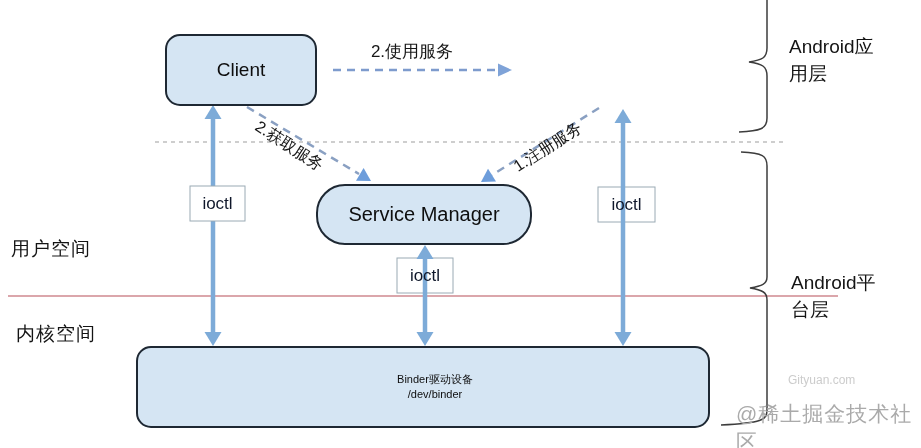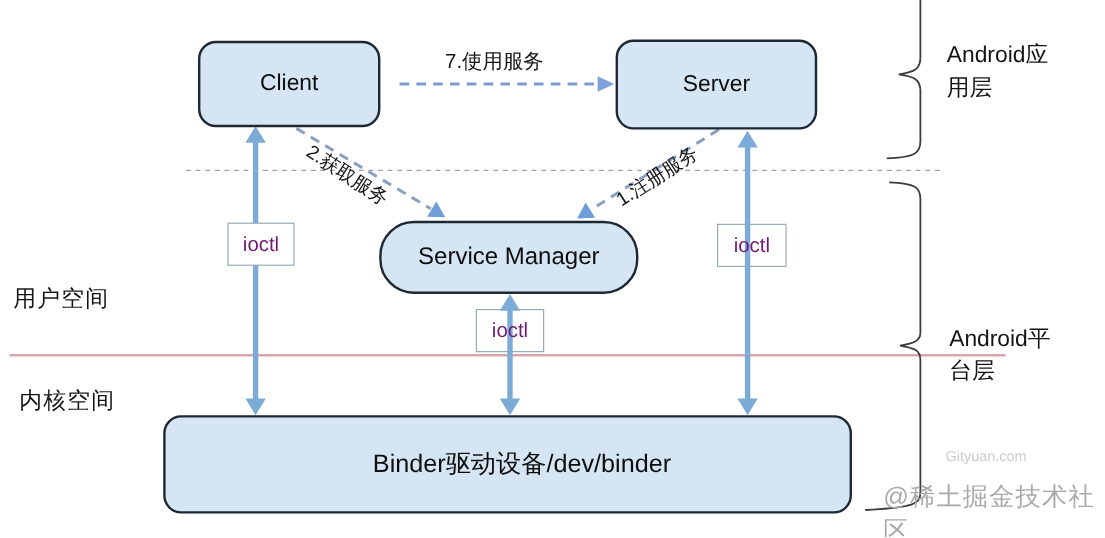--- a/index.html
+++ b/index.html
@@ -9,24 +9,24 @@
   }
   #diagram-svg{position:absolute;left:0;top:0;width:921px;height:448px;}
   .node{
     position:absolute;display:flex;align-items:center;justify-content:center;
     background:#d5e5f3;border:2px solid #1e2833;border-radius:15px;
     font-size:19px;color:#0e0e0e;text-align:center;box-sizing:border-box;
   }
   .node-client{left:165px;top:34px;width:152px;height:72px;}
   .node-server{left:513px;top:33px;width:168px;height:75px;}
   .node-sm{left:316px;top:184px;width:216px;height:61px;font-size:20px;border-radius:29px;}
-  .node-binder{left:136px;top:346px;width:574px;height:82px;flex-direction:row;font-size:21px;line-height:1.35;padding-left:24px;}
+  .node-binder{left:136px;top:346px;width:574px;height:82px;flex-direction:column;font-size:11px;line-height:1.35;padding-left:24px;}
   .ioctl-label{
     position:absolute;display:flex;align-items:center;justify-content:center;
-    font-size:17px;color:#701a75;box-sizing:border-box;
+    font-size:17px;color:#0f172a;box-sizing:border-box;
   }
   .ioctl-left{left:190px;top:186px;width:55px;height:35px;}
   .ioctl-mid{left:397px;top:258px;width:56px;height:35px;}
   .ioctl-right{left:598px;top:187px;width:57px;height:35px;}
   .edge-label{position:absolute;font-size:16px;color:#161616;white-space:nowrap;}
   .lbl-use{left:366px;top:40px;width:92px;text-align:center;font-size:17px;}
   .lbl-get{left:238px;top:136px;width:102px;text-align:center;transform:rotate(33deg);}
   .lbl-reg{left:496px;top:137px;width:104px;text-align:center;transform:rotate(-33deg);}
   .space-label{position:absolute;font-size:19px;color:#141414;letter-spacing:1px;}
   .lbl-user{left:11px;top:236px;}
@@ -85,32 +85,31 @@
     </g>
 
     <rect x="190" y="186" width="55" height="35" fill="#ffffff" stroke="#9aaab4" stroke-width="1"></rect>
 
     <path d="M 767 0 L 767 48 C 767 58 762 60 749 62 C 762 64 767 66 767 76 L 767 118 C 767 129 760 131 739 132" fill="none" stroke="#3d3d3d" stroke-width="1.5"></path>
 
     <path d="M 741 152 C 763 153 767 156 767 166 L 767 277 C 767 284 762 286 750 288 C 762 290 767 292 767 300 L 767 410 C 767 420 762 423 721 425" fill="none" stroke="#3d3d3d" stroke-width="1.5"></path>
   </svg>
 
   <div class="node node-client">Client</div>
-  <div class="node node-server">Server</div>
   <div class="node node-sm">Service Manager</div>
   <div class="node node-binder">
     <span>Binder驱动设备</span>
     <span>/dev/binder</span>
   </div>
 
   <div class="ioctl-label ioctl-left">ioctl</div>
   <div class="ioctl-label ioctl-mid">ioctl</div>
   <div class="ioctl-label ioctl-right">ioctl</div>
 
-  <div class="edge-label lbl-use">7.使用服务</div>
+  <div class="edge-label lbl-use">2.使用服务</div>
   <div class="edge-label lbl-get">2.获取服务</div>
   <div class="edge-label lbl-reg">1.注册服务</div>
 
   <div class="space-label lbl-user">用户空间</div>
   <div class="space-label lbl-kernel">内核空间</div>
 
   <div class="layer-label lbl-applayer">Android应用层</div>
   <div class="layer-label lbl-platlayer">Android平台层</div>
 
   <div class="wm-gityuan">Gityuan.com</div>

